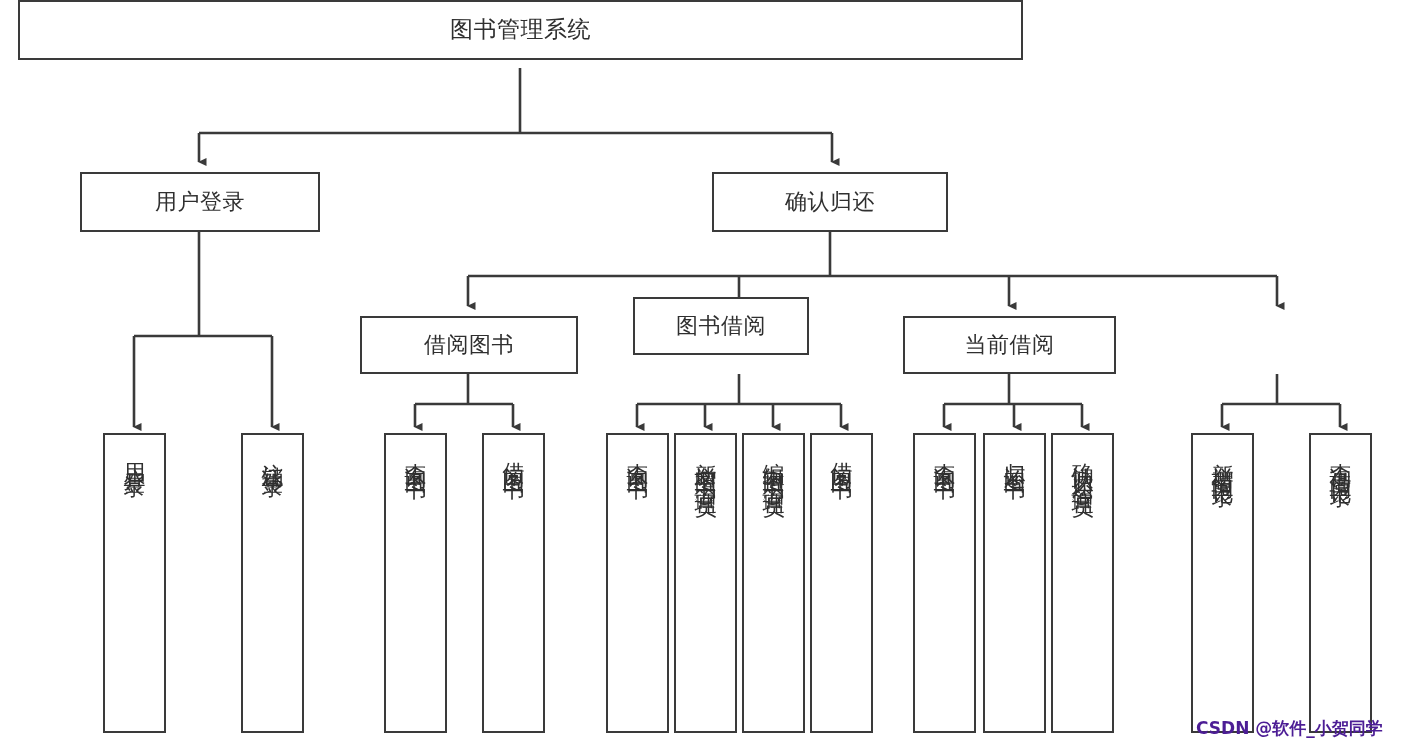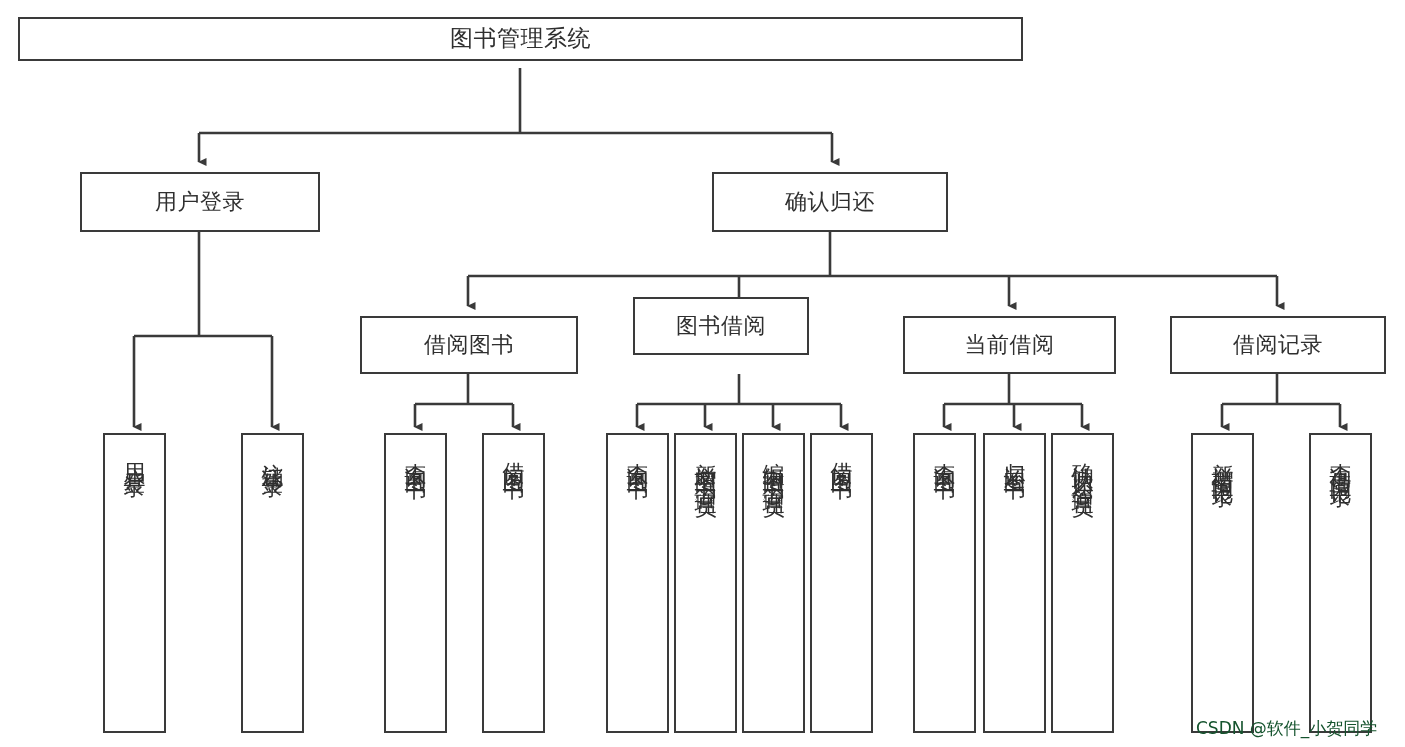--- a/index.html
+++ b/index.html
@@ -55,23 +55,24 @@
     text-orientation:upright;
     font-size:22px;
     line-height:1.0;
     letter-spacing:5px;
     white-space:nowrap;
     -webkit-text-orientation:upright;
   }
   .watermark{
     position:absolute;
     font-size:17px;
-    color:#14532d;
+    color:#4c1d95;
     white-space:nowrap;
     user-select:none;
+    font-weight:bold;
   }
 </style>
 </head>
 <body>
 
 <div id="canvas">
 
   <svg id="wires" viewBox="0 0 1405 747">
     <defs>
       <marker id="arrow" markerWidth="9" markerHeight="9" refX="4" refY="7.5" orient="auto" markerUnits="userSpaceOnUse">
@@ -116,21 +117,21 @@
       <path d="M1082,404 L1082,427" marker-end="url(#arrow)"></path>
 
       <path d="M1277,374 L1277,404"></path>
       <path d="M1222,404 L1340,404"></path>
       <path d="M1222,404 L1222,427" marker-end="url(#arrow)"></path>
       <path d="M1340,404 L1340,427" marker-end="url(#arrow)"></path>
 
     </g>
   </svg>
 
-  <div class="node horiz root" style="left:18px;top:17px;width:1005px;height:44px;">
+  <div class="node horiz root" style="left:18px;top:0;width:1005px;height:60px;">
     <span class="nlabel">图书管理系统</span>
   </div>
 
   <div class="node horiz" style="left:80px;top:172px;width:240px;height:60px;">
     <span class="nlabel">用户登录</span>
   </div>
 
   <div class="node horiz" style="left:712px;top:172px;width:236px;height:60px;">
     <span class="nlabel">确认归还</span>
   </div>
@@ -140,23 +141,20 @@
   </div>
 
   <div class="node horiz" style="left:633px;top:297px;width:176px;height:58px;">
     <span class="nlabel">图书借阅</span>
   </div>
 
   <div class="node horiz" style="left:903px;top:316px;width:213px;height:58px;">
     <span class="nlabel">当前借阅</span>
   </div>
 
-  <div class="node horiz" style="left:1170px;top:316px;width:216px;height:58px;">
-    <span class="nlabel">借阅记录</span>
-  </div>
 
   <div class="node vert" style="left:103px;top:433px;width:63px;height:300px;">
     <span class="nlabel">用户登录</span>
   </div>
 
   <div class="node vert" style="left:241px;top:433px;width:63px;height:300px;">
     <span class="nlabel">注销登录</span>
   </div>
 
   <div class="node vert" style="left:384px;top:433px;width:63px;height:300px;">

